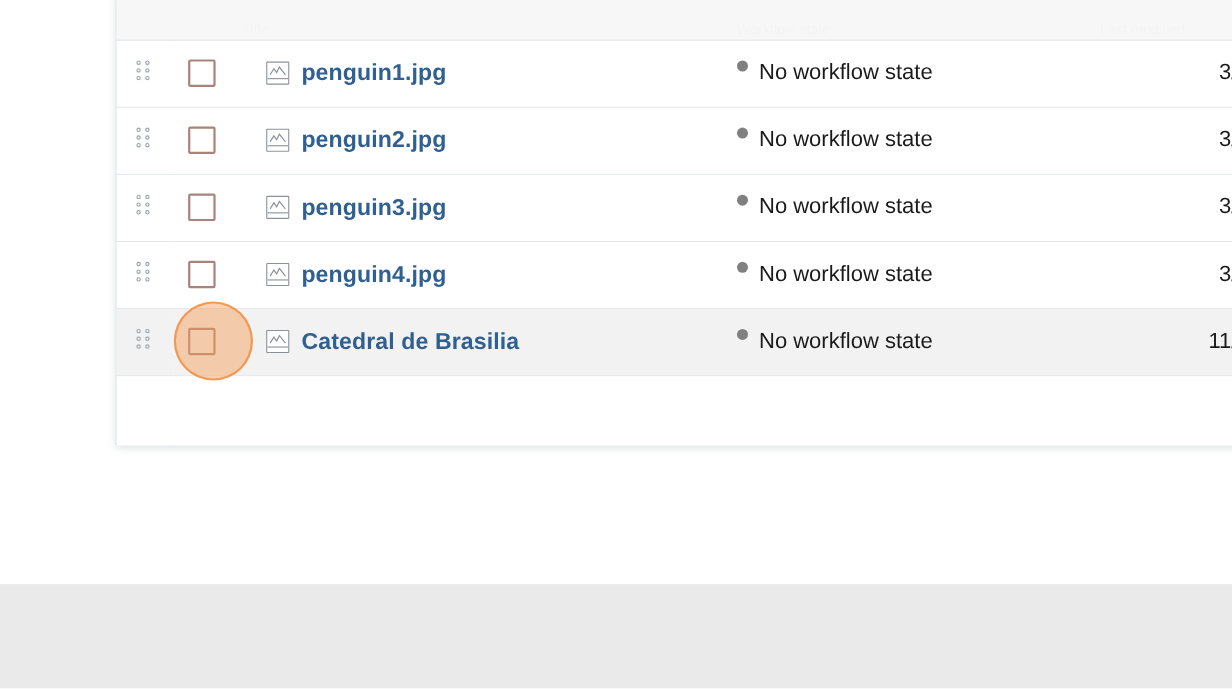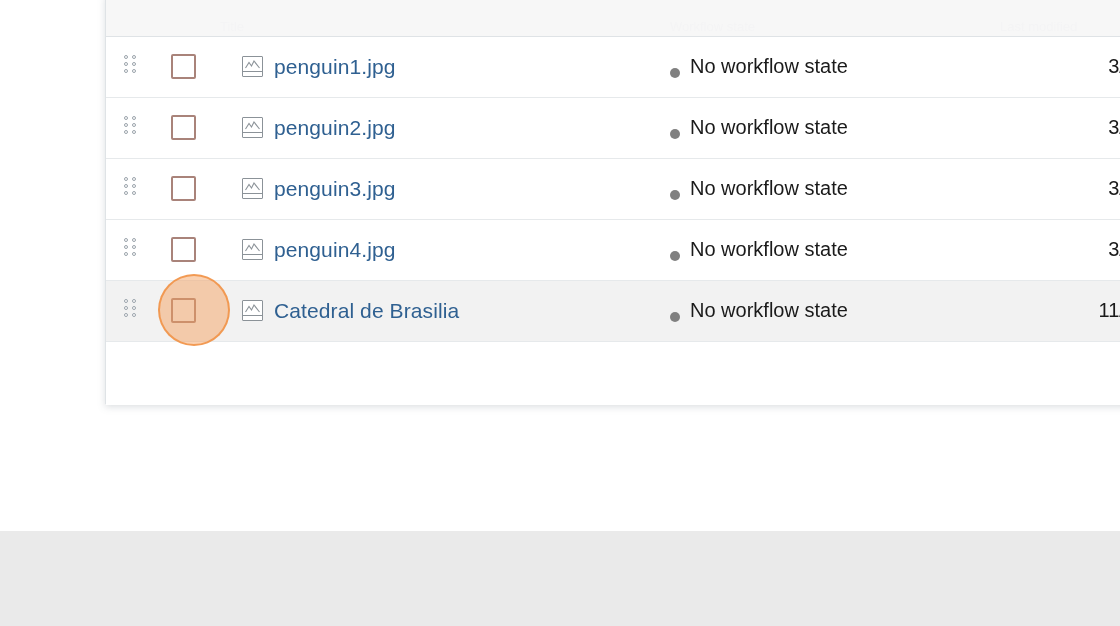--- a/index.html
+++ b/index.html
@@ -140,21 +140,21 @@
     display: inline-block;
     width: 25px;
     height: 25px;
     border: 2px solid #a9837a;
     border-radius: 2px;
     background: transparent;
     vertical-align: middle;
   }
 
   
-  .name-cell { padding-left: 22px !important; }
+  .name-cell { padding-left: 22px !important; font-weight: bold; }
   .name-wrap {
     display: flex;
     align-items: center;
     gap: 11px;
   }
   .img-icon {
     flex: 0 0 auto;
     width: 21px;
     height: 21px;
     border: 1px solid #8b9298;
@@ -181,21 +181,21 @@
   .file-link {
     font-size: 21px;
     color: #2f6091;
     text-decoration: none;
     letter-spacing: 0.1px;
   }
 
   
   .state-wrap {
     display: flex;
-    align-items: flex-end;
+    align-items: flex-start;
     gap: 10px;
   }
   .state-dot {
     flex: 0 0 auto;
     width: 10px;
     height: 10px;
     border-radius: 50%;
     background: #808080;
   }
   .state-text {

